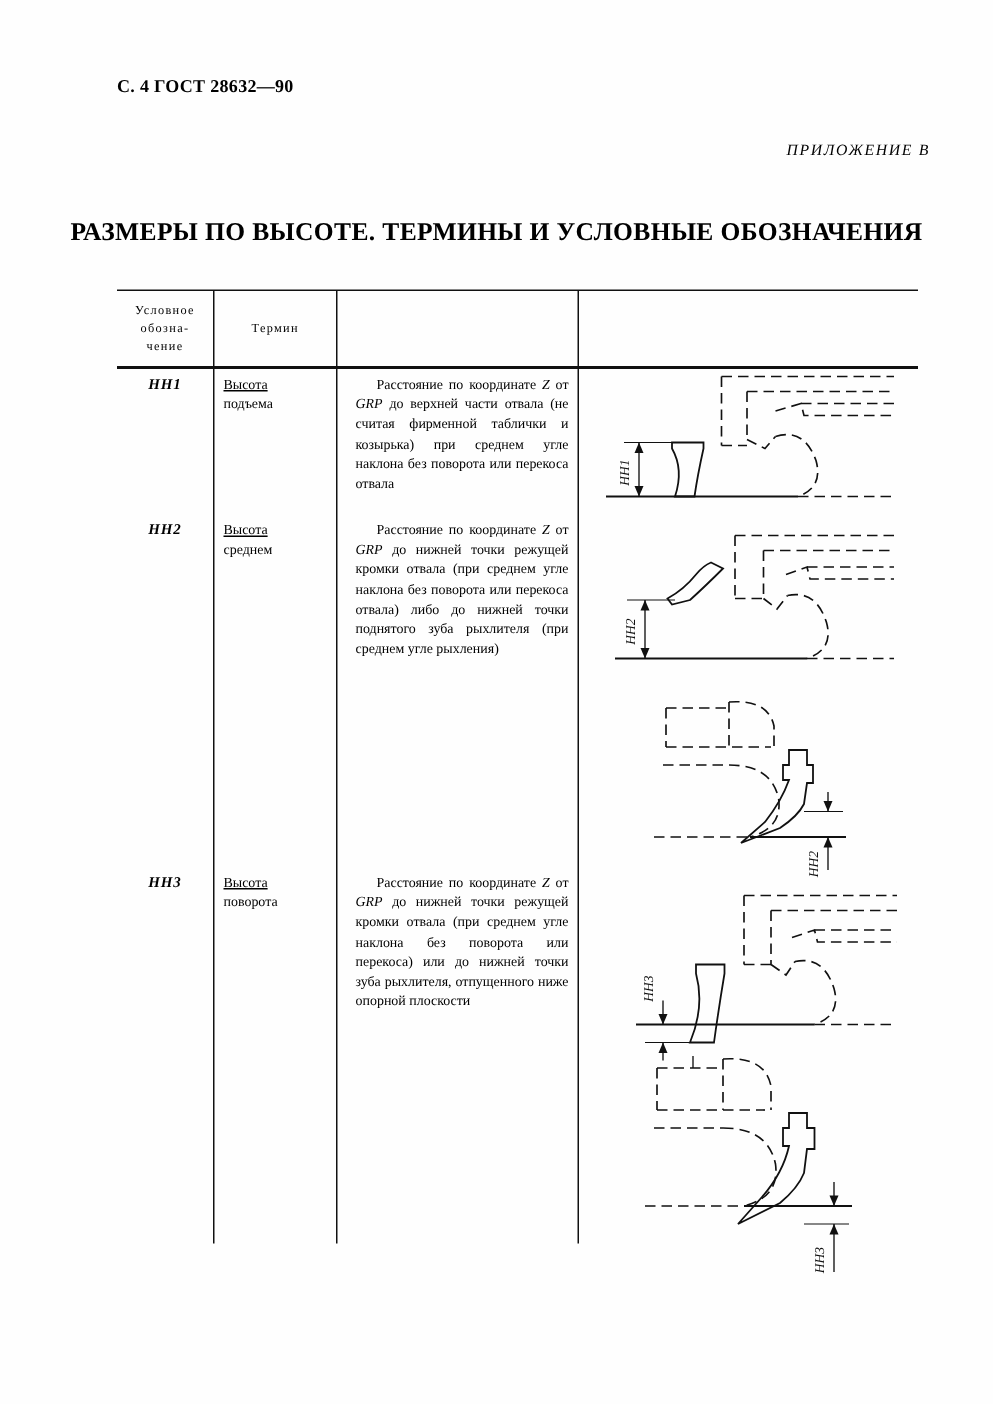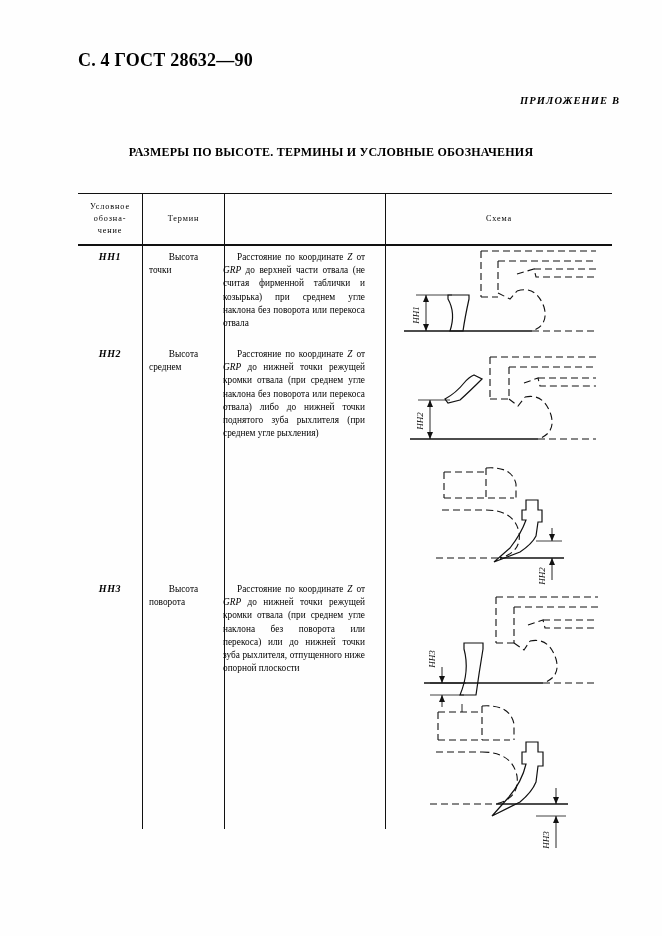--- a/index.html
+++ b/index.html
@@ -20,43 +20,43 @@
     position: absolute;
     inset: 0;
     background: #fefefe;
   }
 
   
   .page-header {
     position: absolute;
     left: 78px;
     top: 50px;
-    font-size: 18px;
+    font-size: 12px;
     font-weight: bold;
     letter-spacing: 0.2px;
     white-space: nowrap;
   }
 
   .appendix-label {
     position: absolute;
     right: 42px;
     top: 95px;
     font-size: 10.5px;
     font-style: italic;
-    font-weight: bold;
+    font-weight: normal;
     letter-spacing: 1.1px;
   }
 
   .doc-title {
     position: absolute;
     left: 0;
     right: 0;
     top: 145px;
     text-align: center;
-    font-size: 12px;
+    font-size: 17px;
     font-weight: bold;
     letter-spacing: 0.25px;
   }
 
   
   .tbl {
     position: absolute;
     left: 78px;
     top: 193px;
     width: 534px;
@@ -113,23 +113,23 @@
     font-weight: bold;
     letter-spacing: 0.6px;
   }
   .c-term {
     left: 65px; width: 81px;
     padding: 0 6px;
     font-size: 9.3px;
     line-height: 1.38;
     text-align: left;
   }
-  .c-term .t-first { display: block; text-align: center; }
+  .c-term .t-first { display: block; text-align: left; text-decoration: underline; }
   .c-def {
-    left: 136px; width: 160px;
+    left: 150px; width: 160px;
     padding: 0 9px;
     font-size: 9.3px;
     line-height: 1.42;
     text-align: justify;
     text-align-last: left;
     text-indent: 14px;
     hyphens: none;
   }
   .c-def i { font-style: italic; }
 
@@ -166,26 +166,25 @@
     <div class="rule under-head"></div>
 
     <div class="vline v1"></div>
     <div class="vline v2"></div>
     <div class="vline v3"></div>
 
     <div class="head-cell c0">
         <span>Условное обозна-<br>чение</span>
       </div>
     <div class="head-cell c1">Термин</div>
-    <div class="head-cell c3">Схема</div>
 
     <div class="cell c-sym r1">HH1</div>
     <div class="cell c-term r1">
       <span class="t-first">Высота</span>
-      <span>точки</span>
+      <span>подъема</span>
     </div>
     <div class="cell c-def r1">Расстояние по координате <i>Z</i> от <i>GRP</i> до верхней части отвала (не считая фирменной таблички и козырька) при среднем угле наклона без поворота или перекоса отвала</div>
 
     <div class="cell c-sym r2">HH2</div>
     <div class="cell c-term r2">
       <span class="t-first">Высота</span>
       <span>среднем</span>
     </div>
     <div class="cell c-def r2">Расстояние по координате <i>Z</i> от <i>GRP</i> до нижней точки режущей кромки отвала (при среднем угле наклона без поворота или перекоса отвала) либо до нижней точки поднятого зуба рыхлителя (при среднем угле рыхления)</div>
 

